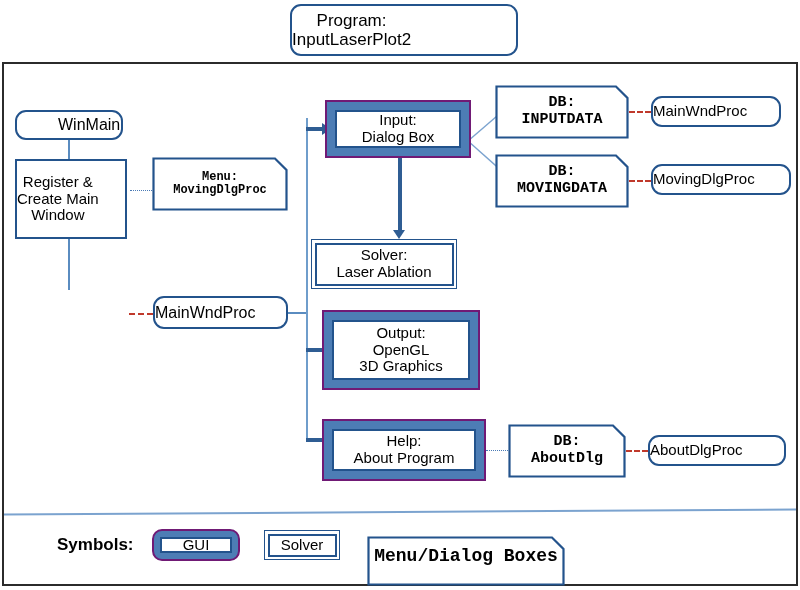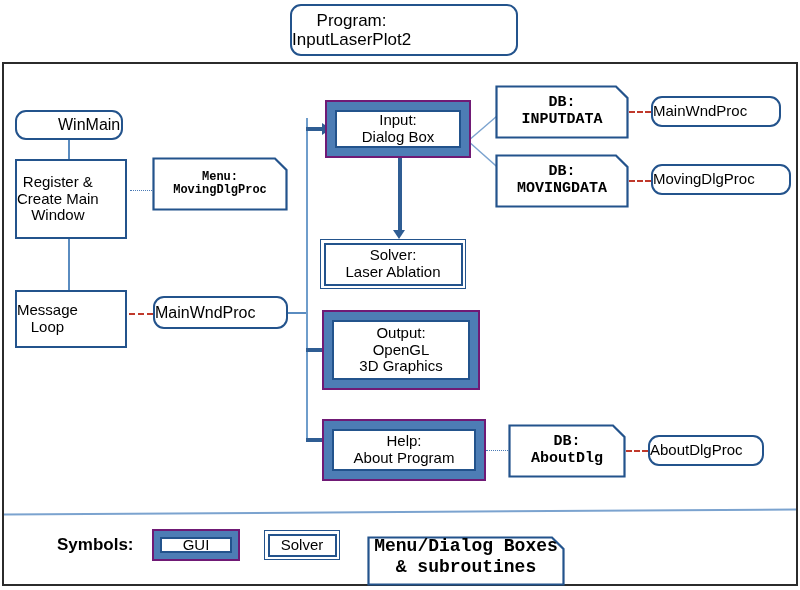--- a/index.html
+++ b/index.html
@@ -134,41 +134,35 @@
       <path d="M1.5,1.5 L123,1.5 L134.5,13 L134.5,52.5 L1.5,52.5 Z" fill="#ffffff" stroke="#23538c" stroke-width="2.2"></path>
     </svg>
     <div class="txt">
       <div>
         <div>Menu:</div>
         <div>MovingDlgProc</div>
       </div>
     </div>
   </div>
 
-  <div class="node rect" style="left:15px;top:290px;width:112px;height:58px;font-size:15px;">
-    <div>
-      <div>Message</div>
-      <div>Loop</div>
-    </div>
-  </div>
 
   <div class="node round" style="left:153px;top:296px;width:135px;height:33px;font-size:16px;">
     <span>MainWndProc</span>
   </div>
 
   <div class="node gui" style="left:325px;top:100px;width:146px;height:58px;font-size:15px;">
     <div class="inner">
       <div>
         <div>Input:</div>
         <div>Dialog Box</div>
       </div>
     </div>
   </div>
 
-  <div class="node solver" style="left:320px;top:239px;width:146px;height:50px;font-size:15px;">
+  <div class="node solver" style="left:311px;top:239px;width:146px;height:50px;font-size:15px;">
     <div class="inner">
       <div>
         <div>Solver:</div>
         <div>Laser Ablation</div>
       </div>
     </div>
   </div>
 
   <div class="node gui" style="left:322px;top:310px;width:158px;height:80px;font-size:15px;">
     <div class="inner">
@@ -226,46 +220,45 @@
   </div>
 
   <div class="node round" style="left:651px;top:96px;width:130px;height:31px;font-size:15px;">
     <span>MainWndProc</span>
   </div>
 
   <div class="node round" style="left:651px;top:164px;width:140px;height:31px;font-size:15px;">
     <span>MovingDlgProc</span>
   </div>
 
-  <div class="node round" style="left:648px;top:435px;width:116px;height:31px;font-size:15px;">
+  <div class="node round" style="left:648px;top:435px;width:138px;height:31px;font-size:15px;">
     <span>AboutDlgProc</span>
   </div>
 
   <div class="legend-label" style="left:57px;top:535px;font-size:17px;">
     <span>Symbols:</span>
   </div>
 
-  <div class="node gui" style="left:152px;top:529px;width:88px;height:32px;font-size:15px;padding:6px;">
+  <div class="node gui" style="left:152px;top:529px;width:88px;height:32px;font-size:15px;padding:6px;border-radius:10px;">
     <div class="inner">
       <span>GUI</span>
     </div>
   </div>
 
   <div class="node solver" style="left:264px;top:530px;width:76px;height:30px;font-size:15px;">
     <div class="inner">
       <span>Solver</span>
     </div>
   </div>
 
   <div class="note" style="left:367px;top:536px;width:198px;height:41px;font-size:18px;">
     <svg width="198" height="50" viewBox="0 0 198 50">
       <path d="M1.5,1.5 L185,1.5 L196.5,13 L196.5,48.5 L1.5,48.5 Z" fill="#ffffff" stroke="#23538c" stroke-width="2.2"></path>
     </svg>
     <div class="txt">
       <div>
         <div>Menu/Dialog Boxes</div>
-        <div>&amp; subroutines</div>
       </div>
     </div>
   </div>
 
 
 </div>
 
 </body></html>

